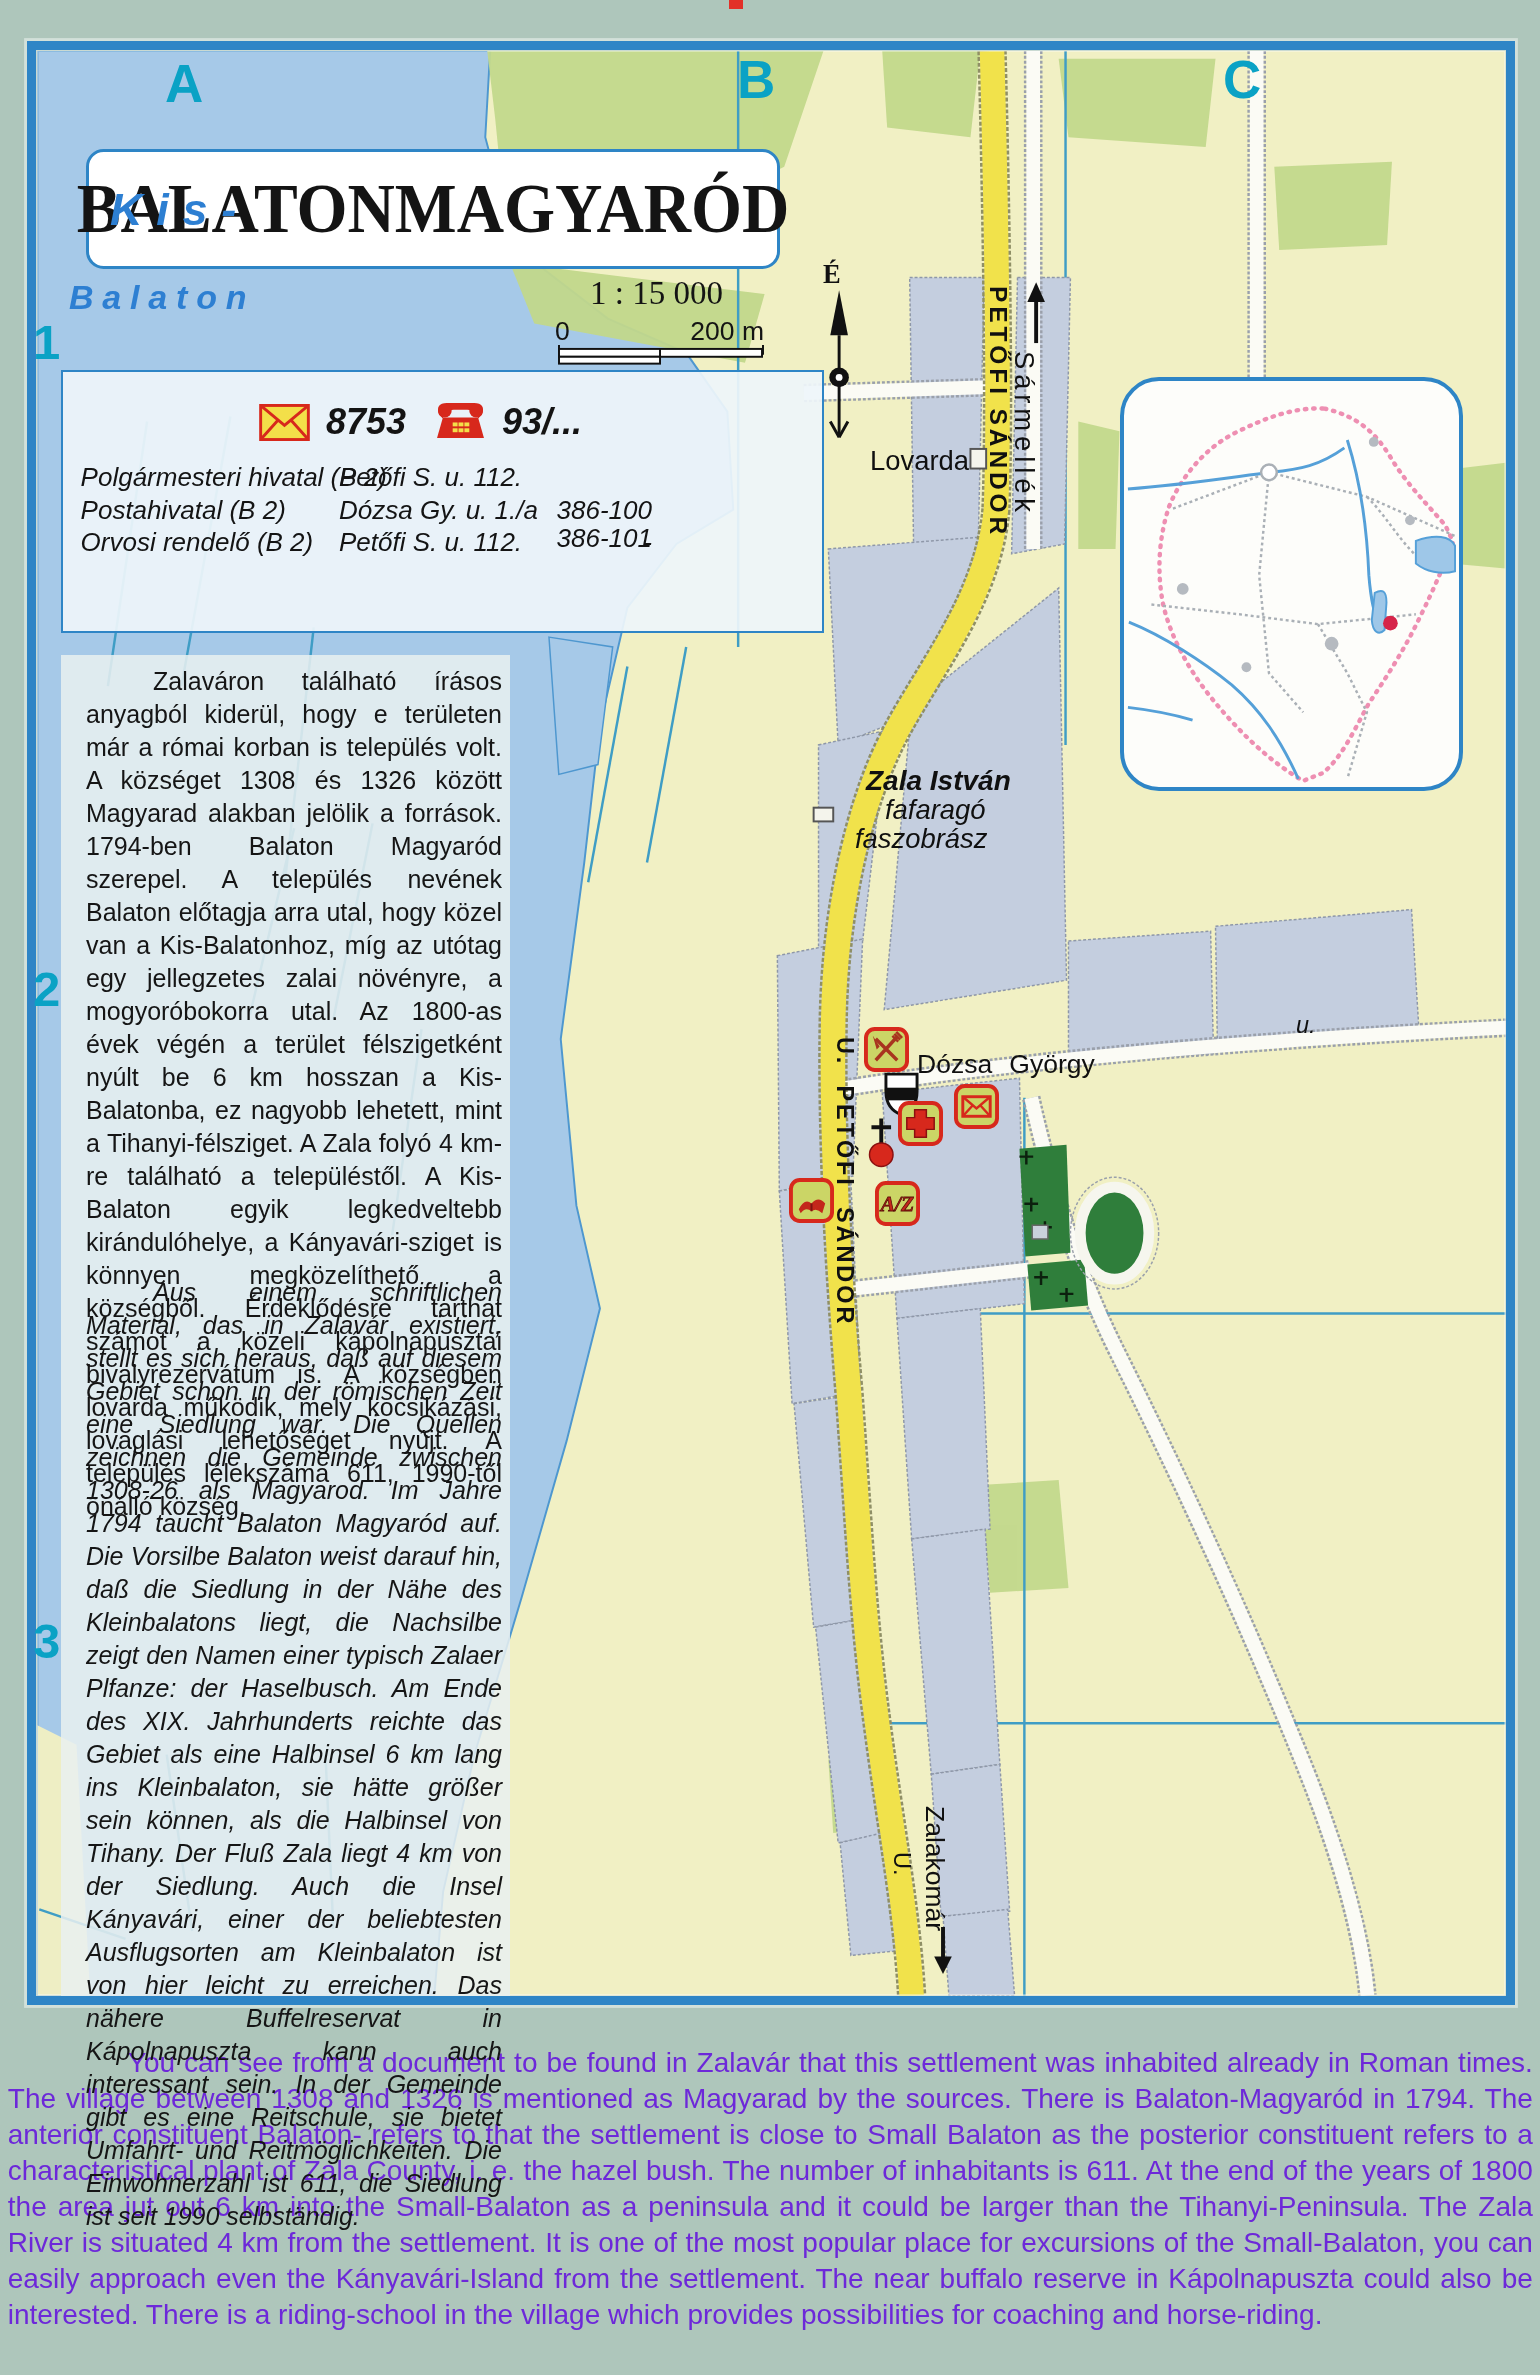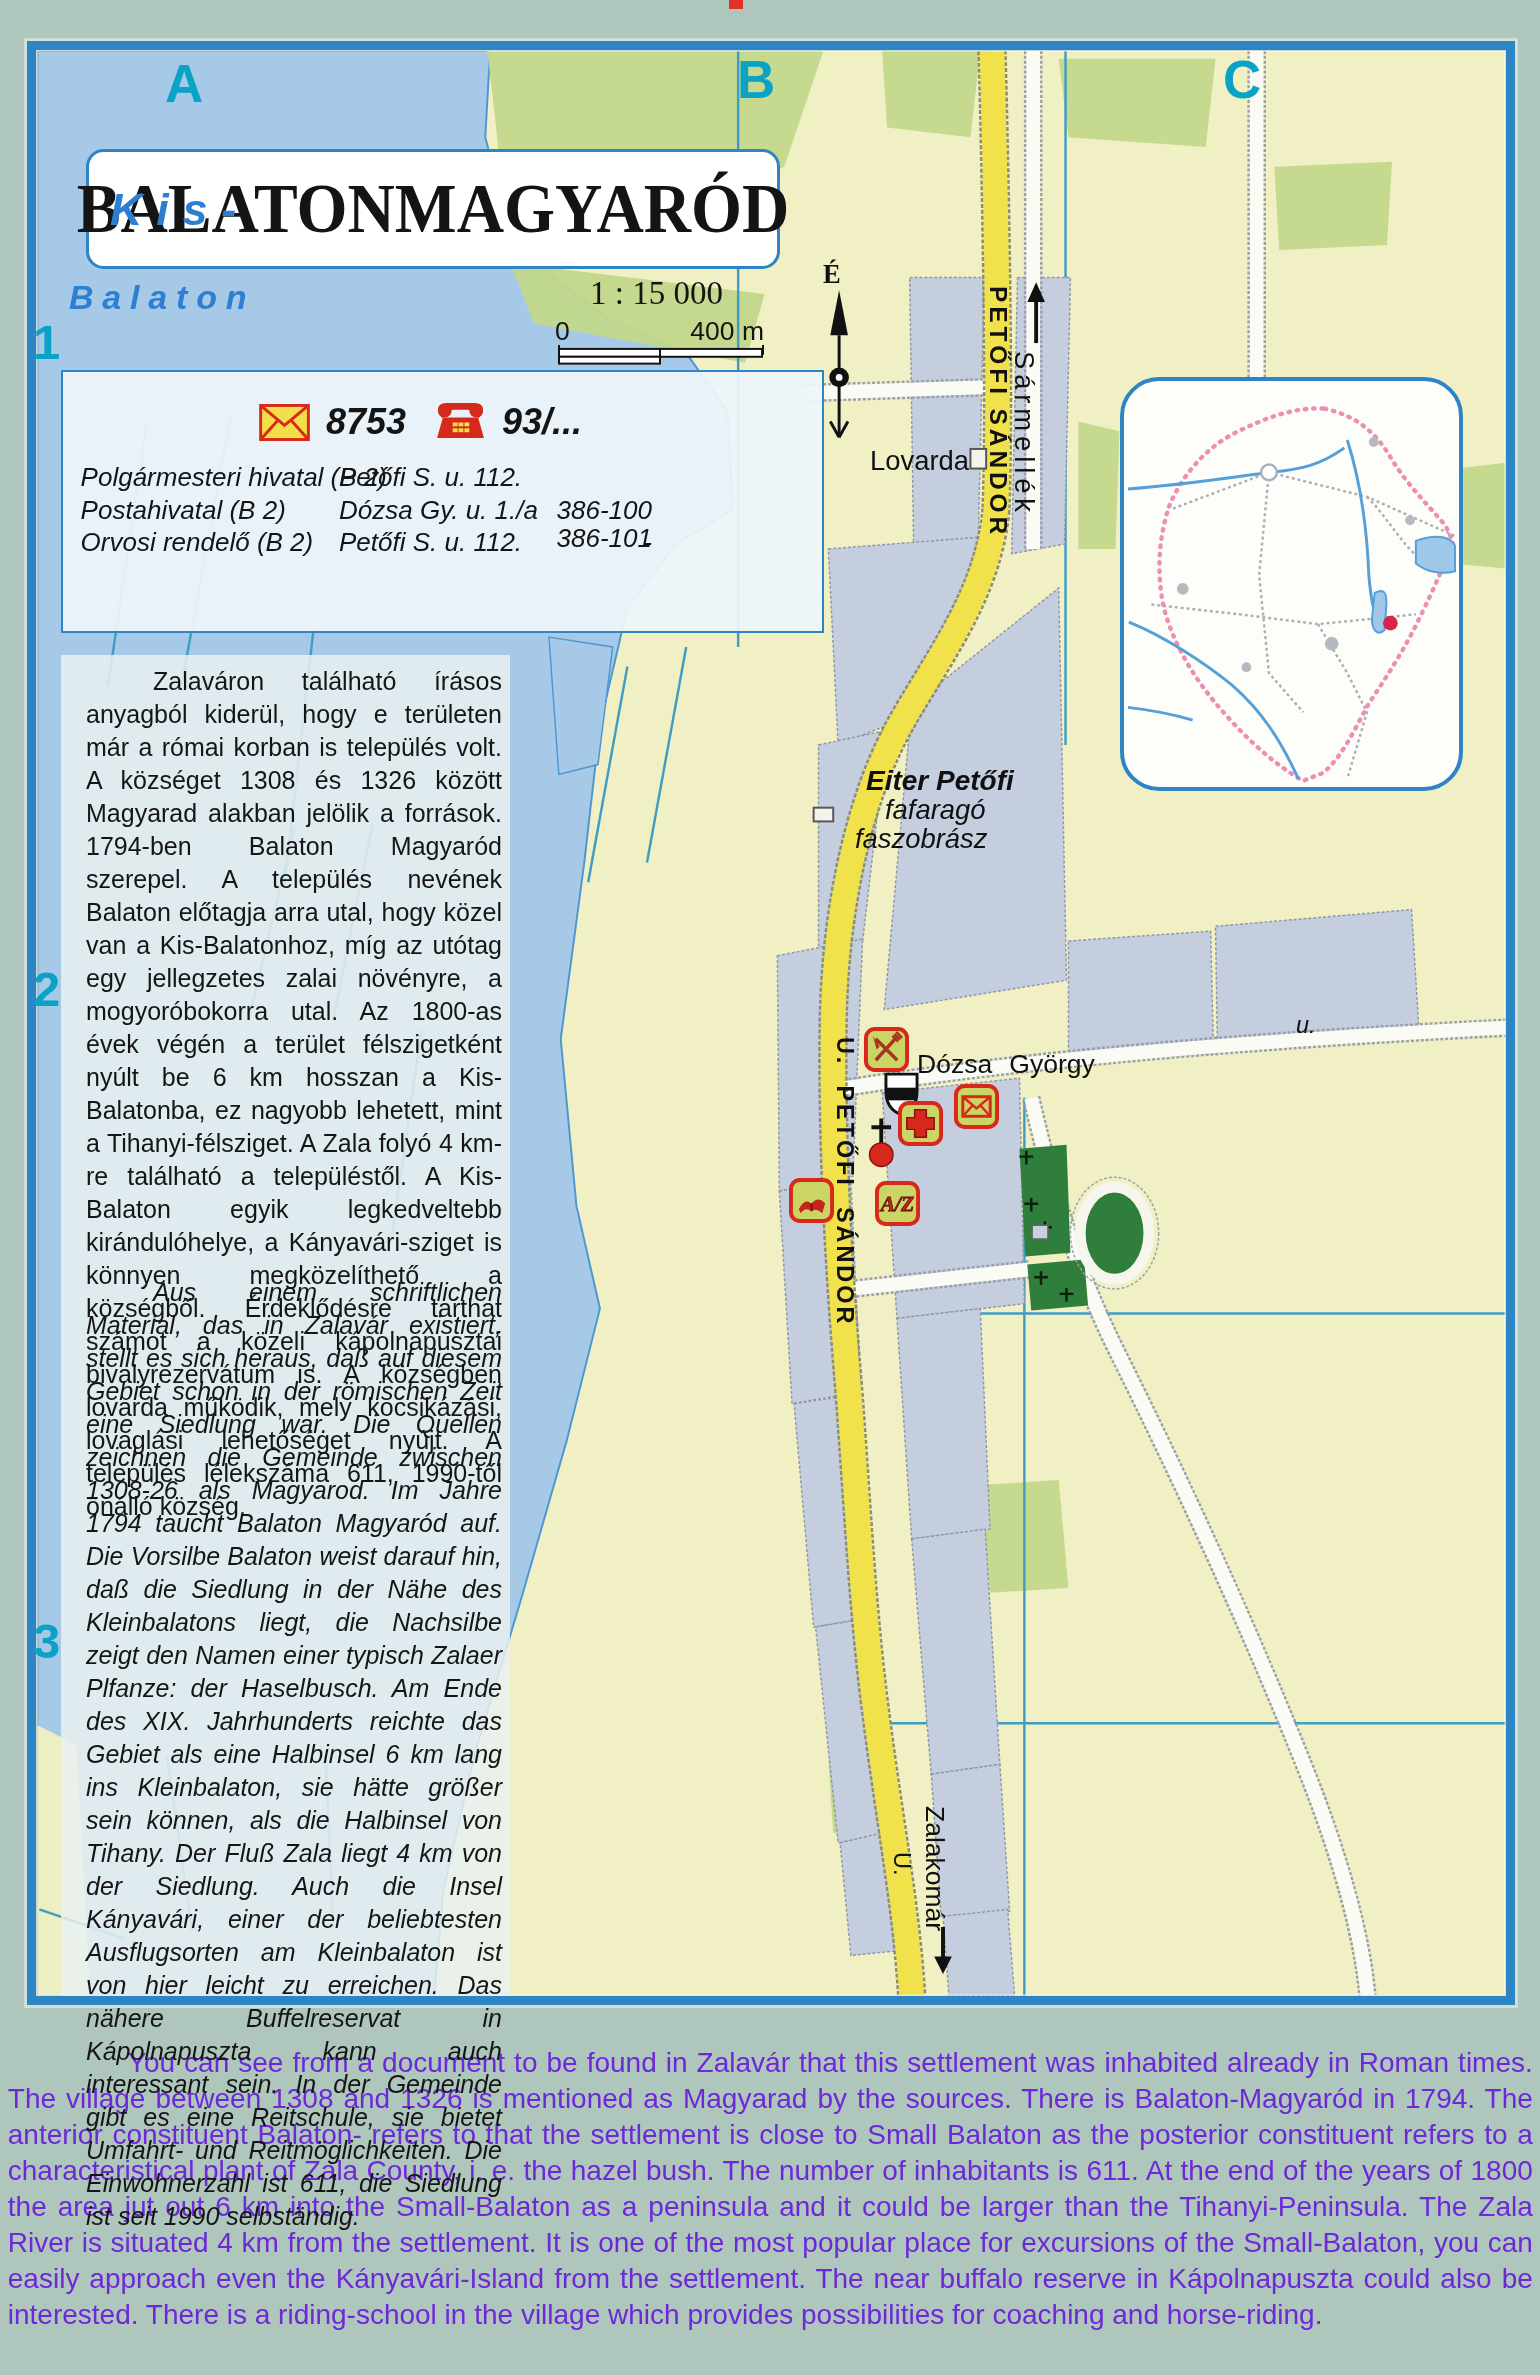--- a/index.html
+++ b/index.html
@@ -196,21 +196,21 @@
   <div class="lbl cyan" style="left:33px;top:1613px;font-size:49px;">3</div>
 
   <div class="lbl blue-it" style="left:110px;top:184px;font-size:45px;letter-spacing:13.7px;">Kis-</div>
   <div class="lbl blue-it" style="left:69px;top:278px;font-size:34px;letter-spacing:8.8px;">Balaton</div>
 
   <div id="title-box">
     <span>BALATONMAGYARÓD</span>
   </div>
   <div id="scale-text">1 : 15 000</div>
   <div id="scale-zero">0</div>
-  <div id="scale-end">400 m</div>
+  <div id="scale-end">200 m</div>
   <div id="scale-bar">
     <svg width="208" height="25.5" viewBox="0 0 212 26">
       <path d="M2,0 V10 M210,0 V10" stroke="#111" stroke-width="2"></path>
       <rect x="2" y="4" width="207" height="8" fill="#fff" stroke="#111" stroke-width="2"></rect>
       <line x1="105" y1="4" x2="105" y2="12" stroke="#111" stroke-width="2"></line>
       <rect x="2" y="12" width="103" height="7" fill="#fff" stroke="#111" stroke-width="2"></rect>
     </svg>
   </div>
   <div id="north-label">É</div>
 
@@ -284,21 +284,21 @@
       </g>
       <circle cx="148" cy="93" r="8" fill="#fff" stroke="#aab0b6" stroke-width="2.5"></circle>
       <circle cx="272" cy="247" r="7.5" fill="#d6244a"></circle>
     </svg>
   </div>
 
   <div class="lbl" style="left:870px;top:445px;font-size:27.4px;">Lovarda</div>
   <div class="lbl vert" style="left:1008px;top:351px;font-size:27.4px;letter-spacing:4.9px;">Sármellék</div>
   <div class="lbl vert" style="left:984px;top:286px;font-size:24.5px;font-weight:bold;letter-spacing:3.9px;">PETŐFI SÁNDOR</div>
   <div class="lbl vert" style="left:831px;top:1037px;font-size:23.5px;font-weight:bold;letter-spacing:2.9px;word-spacing:9.8px;">U. PETŐFI SÁNDOR</div>
-  <div class="lbl" style="left:866px;top:765px;font-size:28px;font-weight:bold;font-style:italic;">Eiter Petőfi</div>
+  <div class="lbl" style="left:866px;top:765px;font-size:28px;font-weight:bold;font-style:italic;">Zala István</div>
   <div class="lbl" style="left:885px;top:794px;font-size:27.4px;font-style:italic;">fafaragó</div>
   <div class="lbl" style="left:855px;top:823px;font-size:27.4px;font-style:italic;">faszobrász</div>
   <div class="lbl" style="left:917px;top:1049px;font-size:26.5px;word-spacing:9.8px;">Dózsa György</div>
   <div class="lbl" style="left:1296px;top:1012px;font-size:23.5px;font-style:italic;">u.</div>
   <div class="lbl vert" style="left:919px;top:1806px;font-size:26.5px;">Zalakomár</div>
   <div class="lbl vert" style="left:888px;top:1852px;font-size:23.5px;">U.</div>
 
   <div class="icon" style="left:864px;top:1027px;">
     <svg width="45" height="45" viewBox="0 0 46 46">
       <rect x="2" y="2" width="42" height="42" rx="9" fill="#cbd566" stroke="#d7281c" stroke-width="4"></rect>

